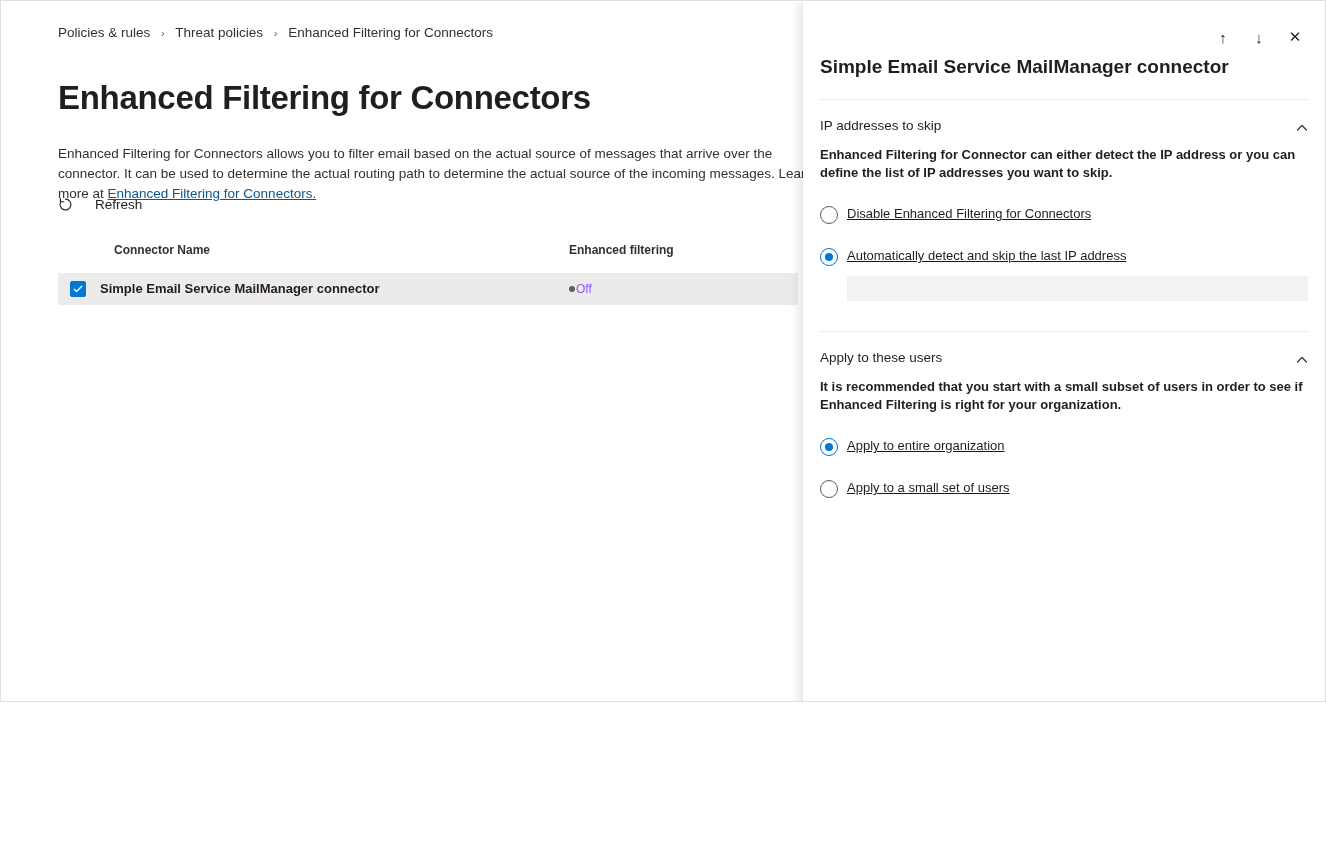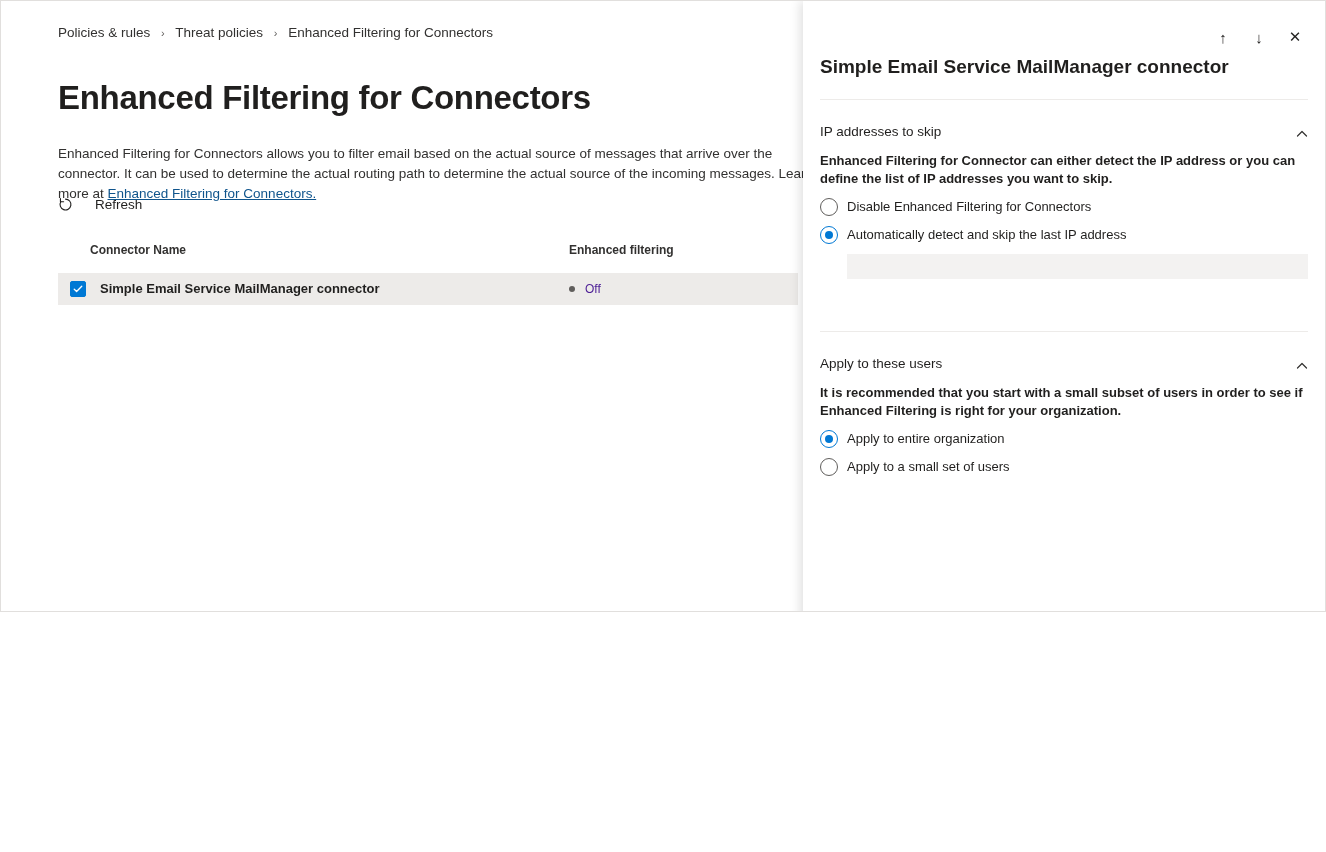--- a/index.html
+++ b/index.html
@@ -5,21 +5,21 @@
   html, body {
     margin: 0;
     padding: 0;
     background: #ffffff;
     font-family: "Liberation Sans", sans-serif;
     color: #1b1a19;
   }
   #app {
     position: relative;
     width: 1326px;
-    height: 612px;
+    height: 702px;
     overflow: hidden;
     background: #ffffff;
     box-sizing: border-box;
     border: 1px solid #e1dfdd;
   }
 
   
   .main-pane {
     position: absolute;
     left: 0; top: 0;
@@ -80,21 +80,21 @@
 
   .table-head {
     position: absolute;
     left: 57px; top: 238px;
     width: 740px;
     height: 28px;
     font-size: 12px;
     font-weight: bold;
     color: #323130;
   }
-  .col-name { position: absolute; left: 32px; top: 4px; }
+  .col-name { position: absolute; left: 56px; top: 4px; }
   .col-filter { position: absolute; left: 511px; top: 4px; }
 
   .table-row {
     position: absolute;
     left: 57px; top: 272px;
     width: 740px;
     height: 32px;
     background: #edebe9;
   }
   .row-check {
@@ -111,24 +111,24 @@
     position: absolute;
     left: 42px; top: 8px;
     font-size: 13px;
     font-weight: bold;
     color: #201f1e;
   }
   .row-status {
     position: absolute;
     left: 511px; top: 9px;
     font-size: 12px;
-    color: #4c1d95;
+    color: #8b5cf6;
     display: flex;
     align-items: center;
-    gap: 10px;
+    gap: 1px;
   }
   .status-dot {
     width: 6px; height: 6px;
     border-radius: 50%;
     background: #605e5c;
     display: inline-block;
   }
 
   
   .panel {
@@ -169,21 +169,21 @@
   .section {
     position: absolute;
     left: 17px;
     width: 488px;
   }
   .section-head {
     display: flex;
     align-items: center;
     justify-content: space-between;
     border-top: 1px solid #edebe9;
-    padding-top: 24px;
+    padding-top: 18px;
   }
   .section-head .s-title {
     font-size: 13.5px;
     font-weight: normal;
     color: #201f1e;
   }
   .chevron {
     width: 12px; height: 12px;
     color: #323130;
   }
@@ -191,24 +191,25 @@
     font-size: 13px;
     font-weight: bold;
     line-height: 18px;
     color: #201f1e;
     margin-top: 13px;
     margin-bottom: 6px;
   }
 
   .radio-row {
     display: flex;
-    align-items: center;
+    align-items: flex-start;
     gap: 9px;
-    margin-top: 9px;
+    margin-top: 23px;
     cursor: pointer;
+    text-decoration: underline;
   }
   .radio {
     width: 18px; height: 18px;
     min-width: 18px;
     border: 1px solid #605e5c;
     border-radius: 50%;
     box-sizing: border-box;
     margin-top: 1px;
     position: relative;
     background: #ffffff;

